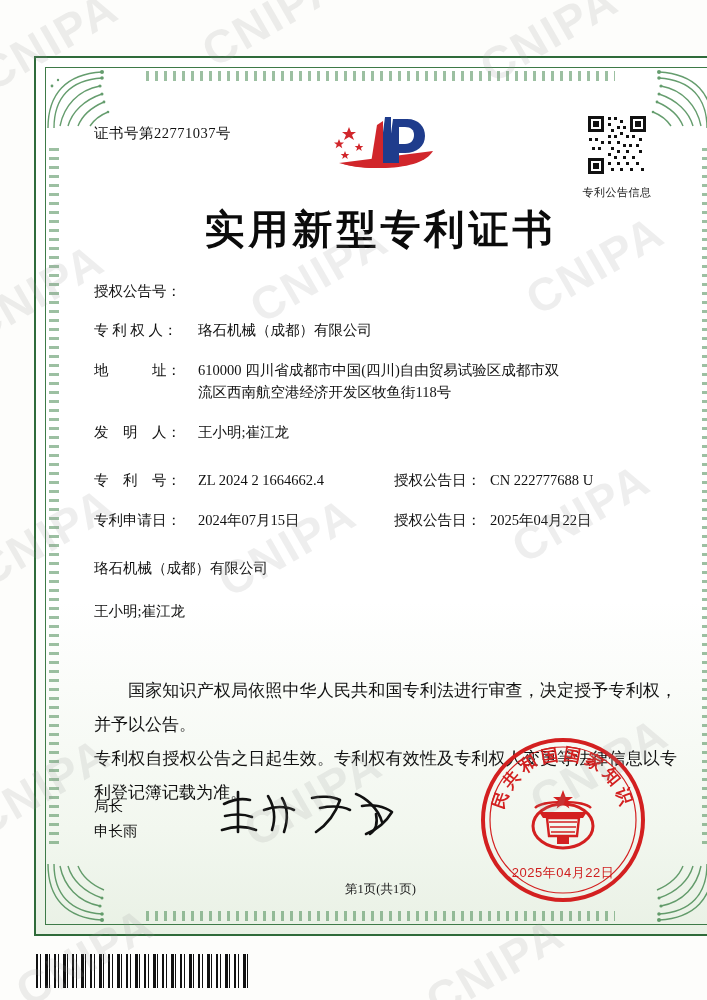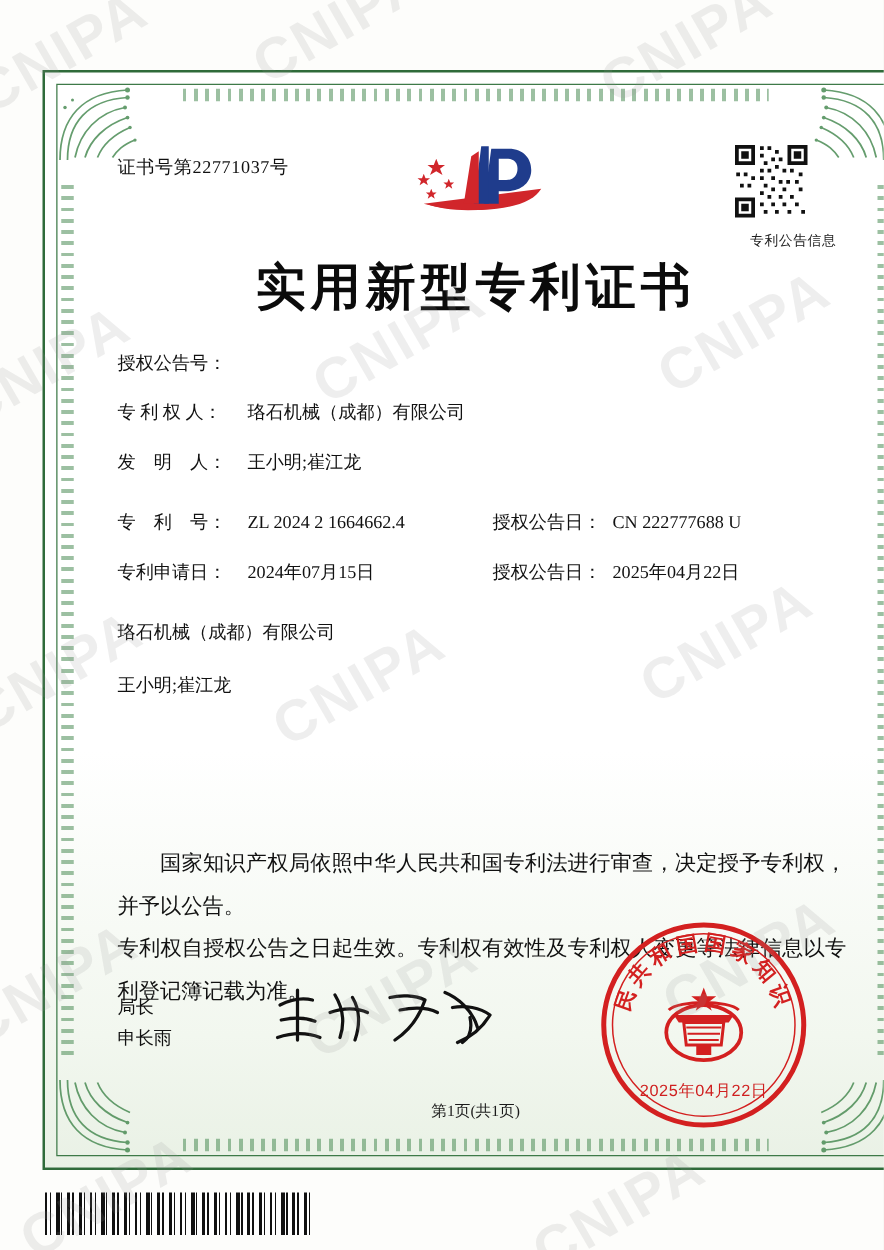--- a/index.html
+++ b/index.html
@@ -111,21 +111,21 @@
     top: 55px;
     transform: translateX(-50%);
     width: 132px;
     height: 62px;
   }
   #qr-block {
     position: absolute;
     right: 56px;
     top: 56px;
     width: 104px;
-    text-align: right;
+    text-align: center;
   }
   #qr {
     width: 62px;
     height: 62px;
     margin: 0 auto;
     background-color: #fff;
   }
   #qr-caption {
     margin-top: 9px;
     font-size: 11px;
@@ -442,20 +442,27 @@
 
       <div class="row">
         <div class="lbl">授权公告号：</div>
       </div>
 
       <div class="row">
         <div class="lbl">专 利 权 人：</div>
         <div class="val">珞石机械（成都）有限公司</div>
       </div>
 
+      <div class="row">
+        <div class="lbl">地　　　址：</div>
+        <div class="val">
+          <span class="cont">610000 四川省成都市中国(四川)自由贸易试验区成都市双</span>
+          <span class="cont">流区西南航空港经济开发区牧鱼街118号</span>
+        </div>
+      </div>
 
       <div class="row">
         <div class="lbl">发　明　人：</div>
         <div class="val">王小明;崔江龙</div>
       </div>
 
       <div class="row row2col" style="margin-top:26px;">
         <div class="col-a">
           <div class="lbl">专　利　号：</div>
           <div class="val">ZL 2024 2 1664662.4</div>

